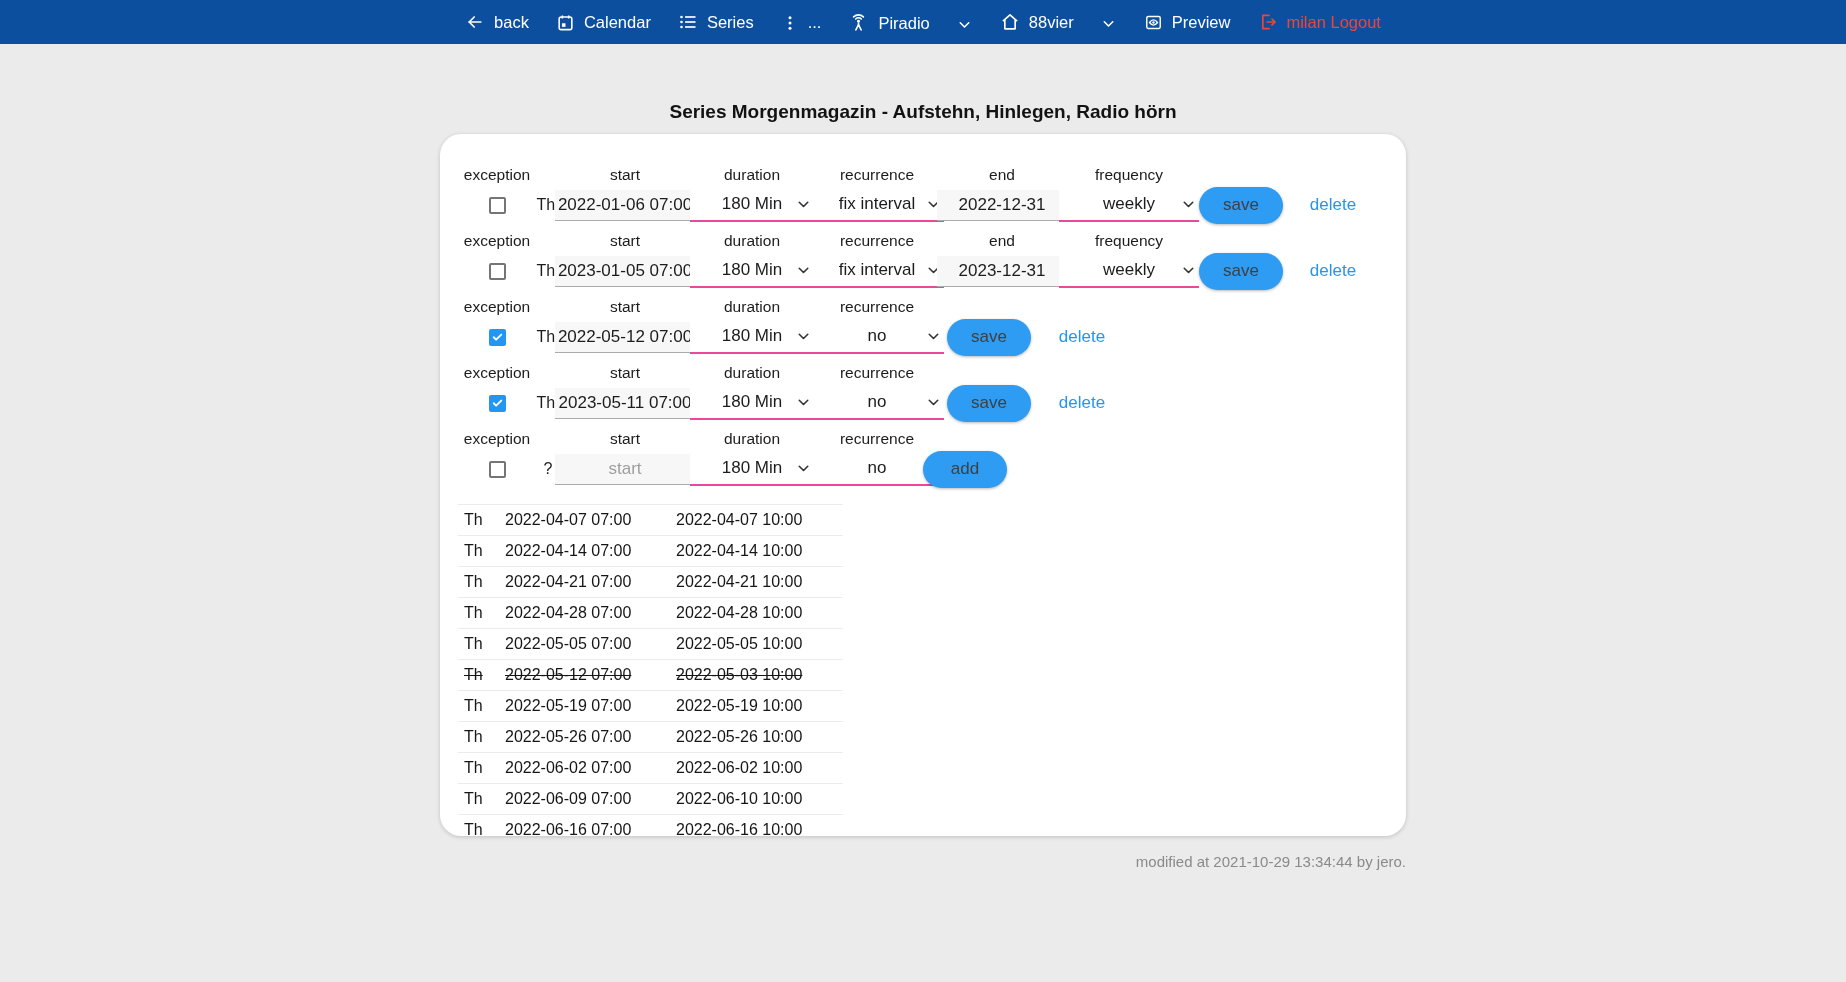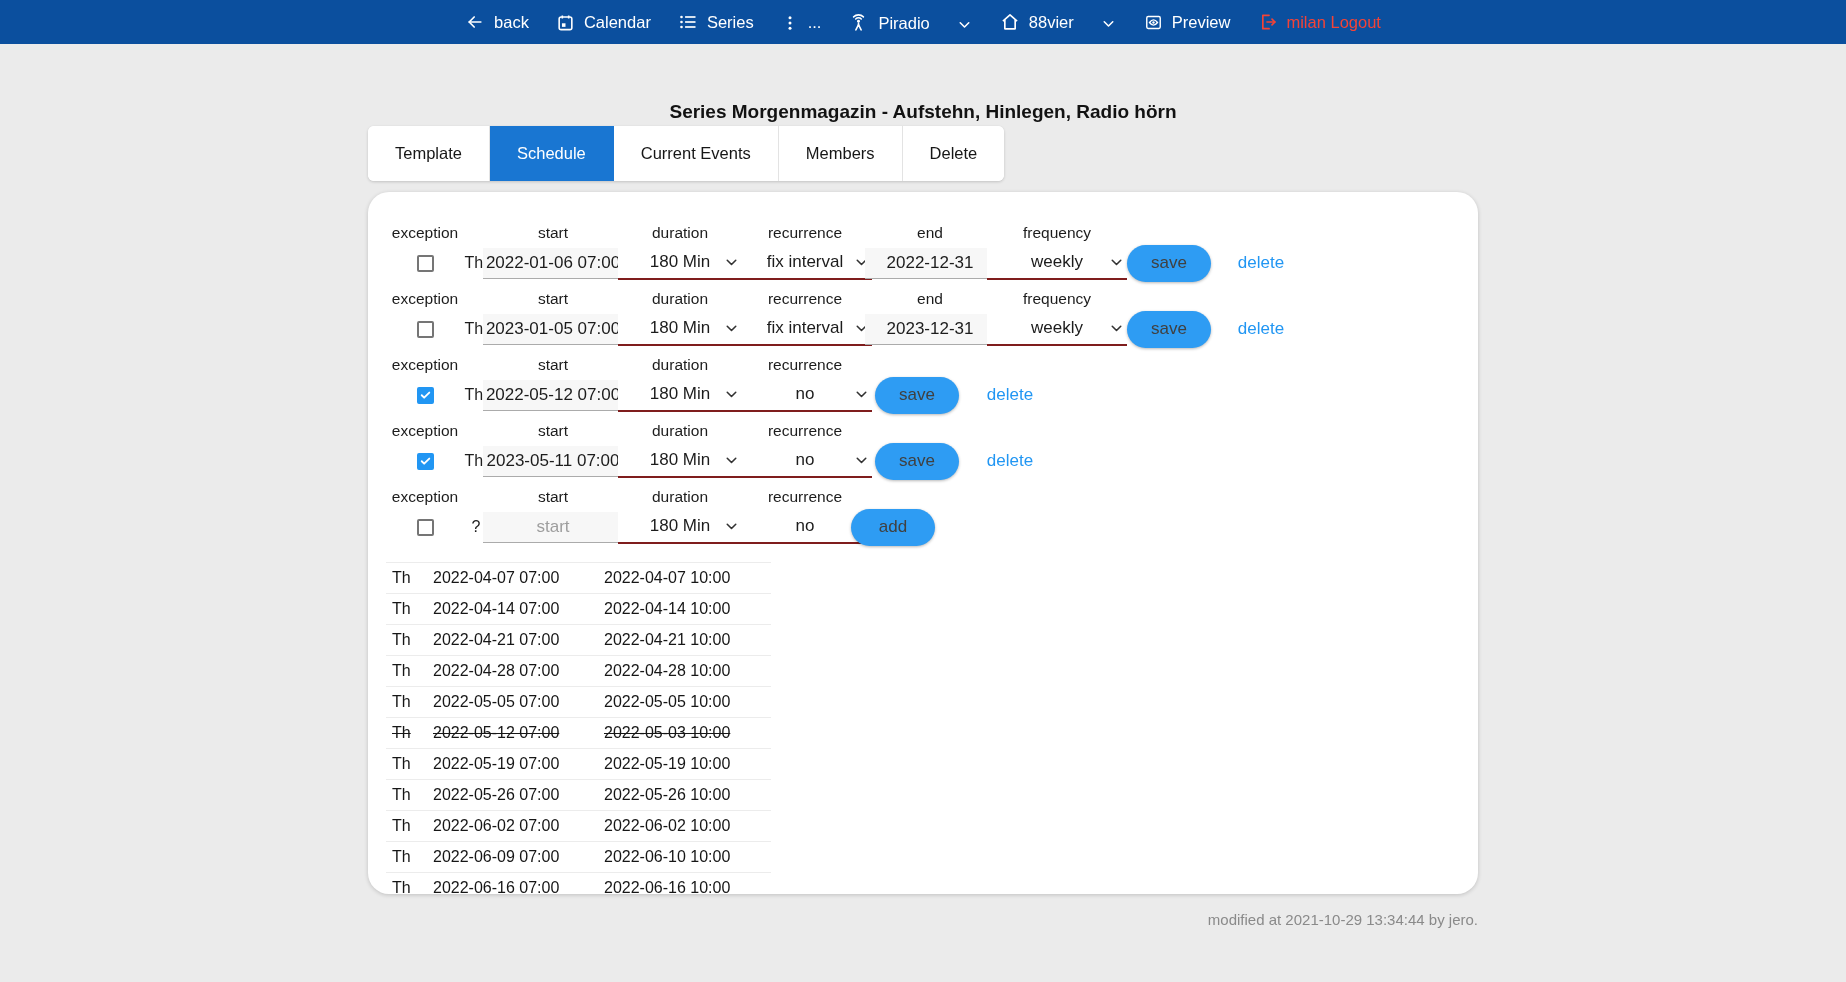--- a/index.html
+++ b/index.html
@@ -12,21 +12,21 @@
   
   .topnav {
     height:44px; background:#0b4f9e; color:#fff;
     display:flex; align-items:center; justify-content:center; gap:27px;
   }
   .nav-item { display:flex; align-items:flex-end; gap:9px; font-size:16.5px; cursor:pointer; white-space:nowrap; }
   .nav-item .icon { display:flex; align-items:center; }
   .nav-chev { margin-left:17px; display:flex; align-items:center; }
   .logout-red { color:#f44336; }
   
-  .container { width:1110px; margin:0 auto; }
+  .container { width:966px; margin:0 auto; }
   .page-title { text-align:center; font-size:19px; font-weight:600; color:#121212; margin:57px 0 0 0; line-height:22px; }
   .actions { display:flex; align-items:center; gap:17px; margin-top:13px; height:37px; }
   .pill {
     background:#2e9cf3; color:#fff; border:none; border-radius:19px;
     height:37px; padding:0 19px; font-size:16.5px; font-family:inherit;
     box-shadow:0 1px 2px rgba(0,0,0,.25); cursor:pointer;
   }
   .text-link { color:#2196f3; font-size:16.5px; text-decoration:none; cursor:pointer; margin-left:8px; }
   
   .tabbar {
@@ -52,21 +52,21 @@
   .ctrl { flex:1; width:100%; display:flex; align-items:center; justify-content:center; }
   .cb { width:17px; height:17px; border:2px solid #757575; border-radius:2px; background:#fff; padding:0; cursor:pointer; }
   .cb.checked { background:#2196f3; border-color:#2196f3; display:flex; align-items:center; justify-content:center; }
   .day-txt { font-size:16px; color:#1c1c1c; }
   .tinput {
     width:100%; height:31px; border:none; border-bottom:1px solid #ababab;
     background:#f7f7f7; text-align:center; font-size:17px; font-family:inherit; color:#1c1c1c; padding:0;
   }
   .tinput::placeholder { color:#9e9e9e; }
   .tselect {
-    position:relative; width:100%; height:33px; border-bottom:2px solid #7f1d1d;
+    position:relative; width:100%; height:33px; border-bottom:2px solid #ec4899;
     display:flex; align-items:center; justify-content:center; font-size:17px; cursor:pointer; background:#fff; color:#1c1c1c;
   }
   .tselect .chev { position:absolute; right:2px; top:50%; transform:translateY(-50%); display:flex; color:#333; }
   .save-pill {
     width:100%; height:37px; border-radius:19px; background:#2e9cf3; color:#404040;
     border:none; font-size:17px; font-family:inherit; box-shadow:0 1px 3px rgba(0,0,0,.28); cursor:pointer;
   }
   .dellink { color:#2196f3; font-size:17px; text-decoration:none; cursor:pointer; }
   
   .events { width:385px; margin:14px 0 0 18px; }
@@ -174,27 +174,20 @@
         </svg>
       </span>
       <span>milan Logout</span>
     </a>
   </header>
 
 <main class="container">
   <h1 class="page-title">Series Morgenmagazin - Aufstehn, Hinlegen, Radio hörn</h1>
 
 
-  <div class="tabbar">
-      <div class="tab">Template</div>
-      <div class="tab active">Schedule</div>
-      <div class="tab">Current Events</div>
-      <div class="tab">Members</div>
-      <div class="tab">Delete</div>
-    </div>
 
   <section class="card">
     <div id="schedule-rows">
         <div class="srow">
           <div class="cell" style="left:12px;width:90px;">
             <div class="lbl">exception</div>
             <div class="ctrl">
               <button class="cb"></button>
             </div>
           </div>

